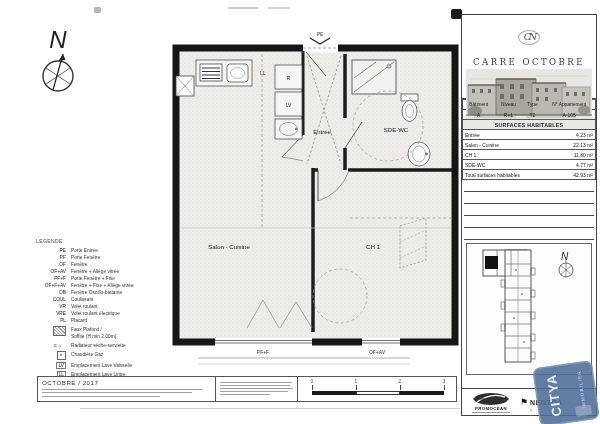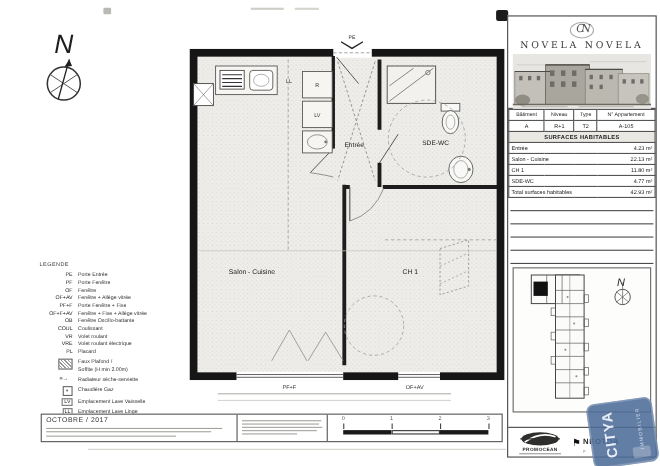--- a/index.html
+++ b/index.html
@@ -25,21 +25,21 @@
   .icon-hatch{width:11px;height:8px;border:1px solid #666;background:repeating-linear-gradient(45deg,transparent 0 1.5px,#999 1.5px 2.3px);}
   .icon-radiator{width:12px;height:6px;position:relative;}
   .icon-radiator::before{content:"≡→";font-size:5px;color:#444;position:absolute;left:0;top:-1px;}
   .icon-boiler{width:7px;height:7px;border:1px solid #666;position:relative;}
   .icon-boiler::before{content:"";position:absolute;left:2px;top:2px;width:2px;height:2px;background:#777;border-radius:50%;}
   .boxed .ab span{border:0.7px solid #777;padding:0 1px;}
 
   
   .panel{position:absolute;left:461px;top:14px;width:134px;height:400px;border:1px solid #454545;background:#fff;}
   .brand{height:84px;border-bottom:1px solid #454545;text-align:center;padding-top:3px;box-sizing:border-box;}
-  .monogram{width:20px;height:13px;line-height:12px;margin:2px auto;border:0.7px solid #aaa;border-radius:50%;
+  .monogram{width:20px;height:13px;line-height:12px;margin:12px auto;border:0.7px solid #aaa;border-radius:50%;
             font-family:"DejaVu Serif",serif;font-style:italic;font-size:10px;letter-spacing:-3px;color:#555;}
   .brandname{font-family:"DejaVu Serif",serif;font-size:8.5px;letter-spacing:2.5px;color:#3a3a3a;margin-top:1px;}
   .sketch{margin:2px 4px 0 4px;height:50px;}
   .unit-table{width:100%;border-collapse:collapse;font-size:5px;color:#222;}
   .unit-table td,.unit-table th{border:0.7px solid #555;padding:1px 2px;font-weight:normal;height:7px;}
   .unit-table .sec{background:#e9e8e3;text-align:center;font-weight:bold;font-size:5.2px;letter-spacing:.3px;}
   .unit-table .hdr{text-align:center;font-size:4.8px;}
   .unit-table .ctr{text-align:center;}
   .unit-table .lab{border-right:none;}
   .unit-table .val{border-left:none;text-align:right;}
@@ -255,21 +255,21 @@
       </div>
     <div class="lrow sym boxed">
         <span class="ab"><span>C</span></span>
         <span class="lb">Emplacement Plaque de cuisson</span>
       </div>
   </div>
 
   <div class="panel">
     <div class="brand">
       <div class="monogram">CN</div>
-      <div class="brandname">NOVELA NOVELA</div>
+      <div class="brandname">CARRE OCTOBRE</div>
       <svg class="sketch" width="126" height="50" viewBox="0 0 126 50">
         <rect width="126" height="50" fill="#e7e6e2"></rect>
         <path d="M 4 10 H 60 M 70 7 H 122" stroke="#d5d4cf" stroke-width="1"></path>
         <rect x="2" y="16" width="36" height="30" fill="#c2c0b9" stroke="#77756e" stroke-width="0.6"></rect>
         <rect x="30" y="10" width="40" height="36" fill="#a9a69e" stroke="#5e5c56" stroke-width="0.7"></rect>
         <rect x="66" y="14" width="34" height="32" fill="#bbb8b0" stroke="#77756e" stroke-width="0.6"></rect>
         <rect x="96" y="18" width="28" height="28" fill="#c6c4bc" stroke="#84827b" stroke-width="0.6"></rect>
         <path d="M 30 10 H 70 M 2 16 H 38 M 66 14 H 100" stroke="#4e4c47" stroke-width="1.1"></path>
         <g fill="#6e6c66">
           <rect x="6" y="20" width="3" height="4"></rect>

